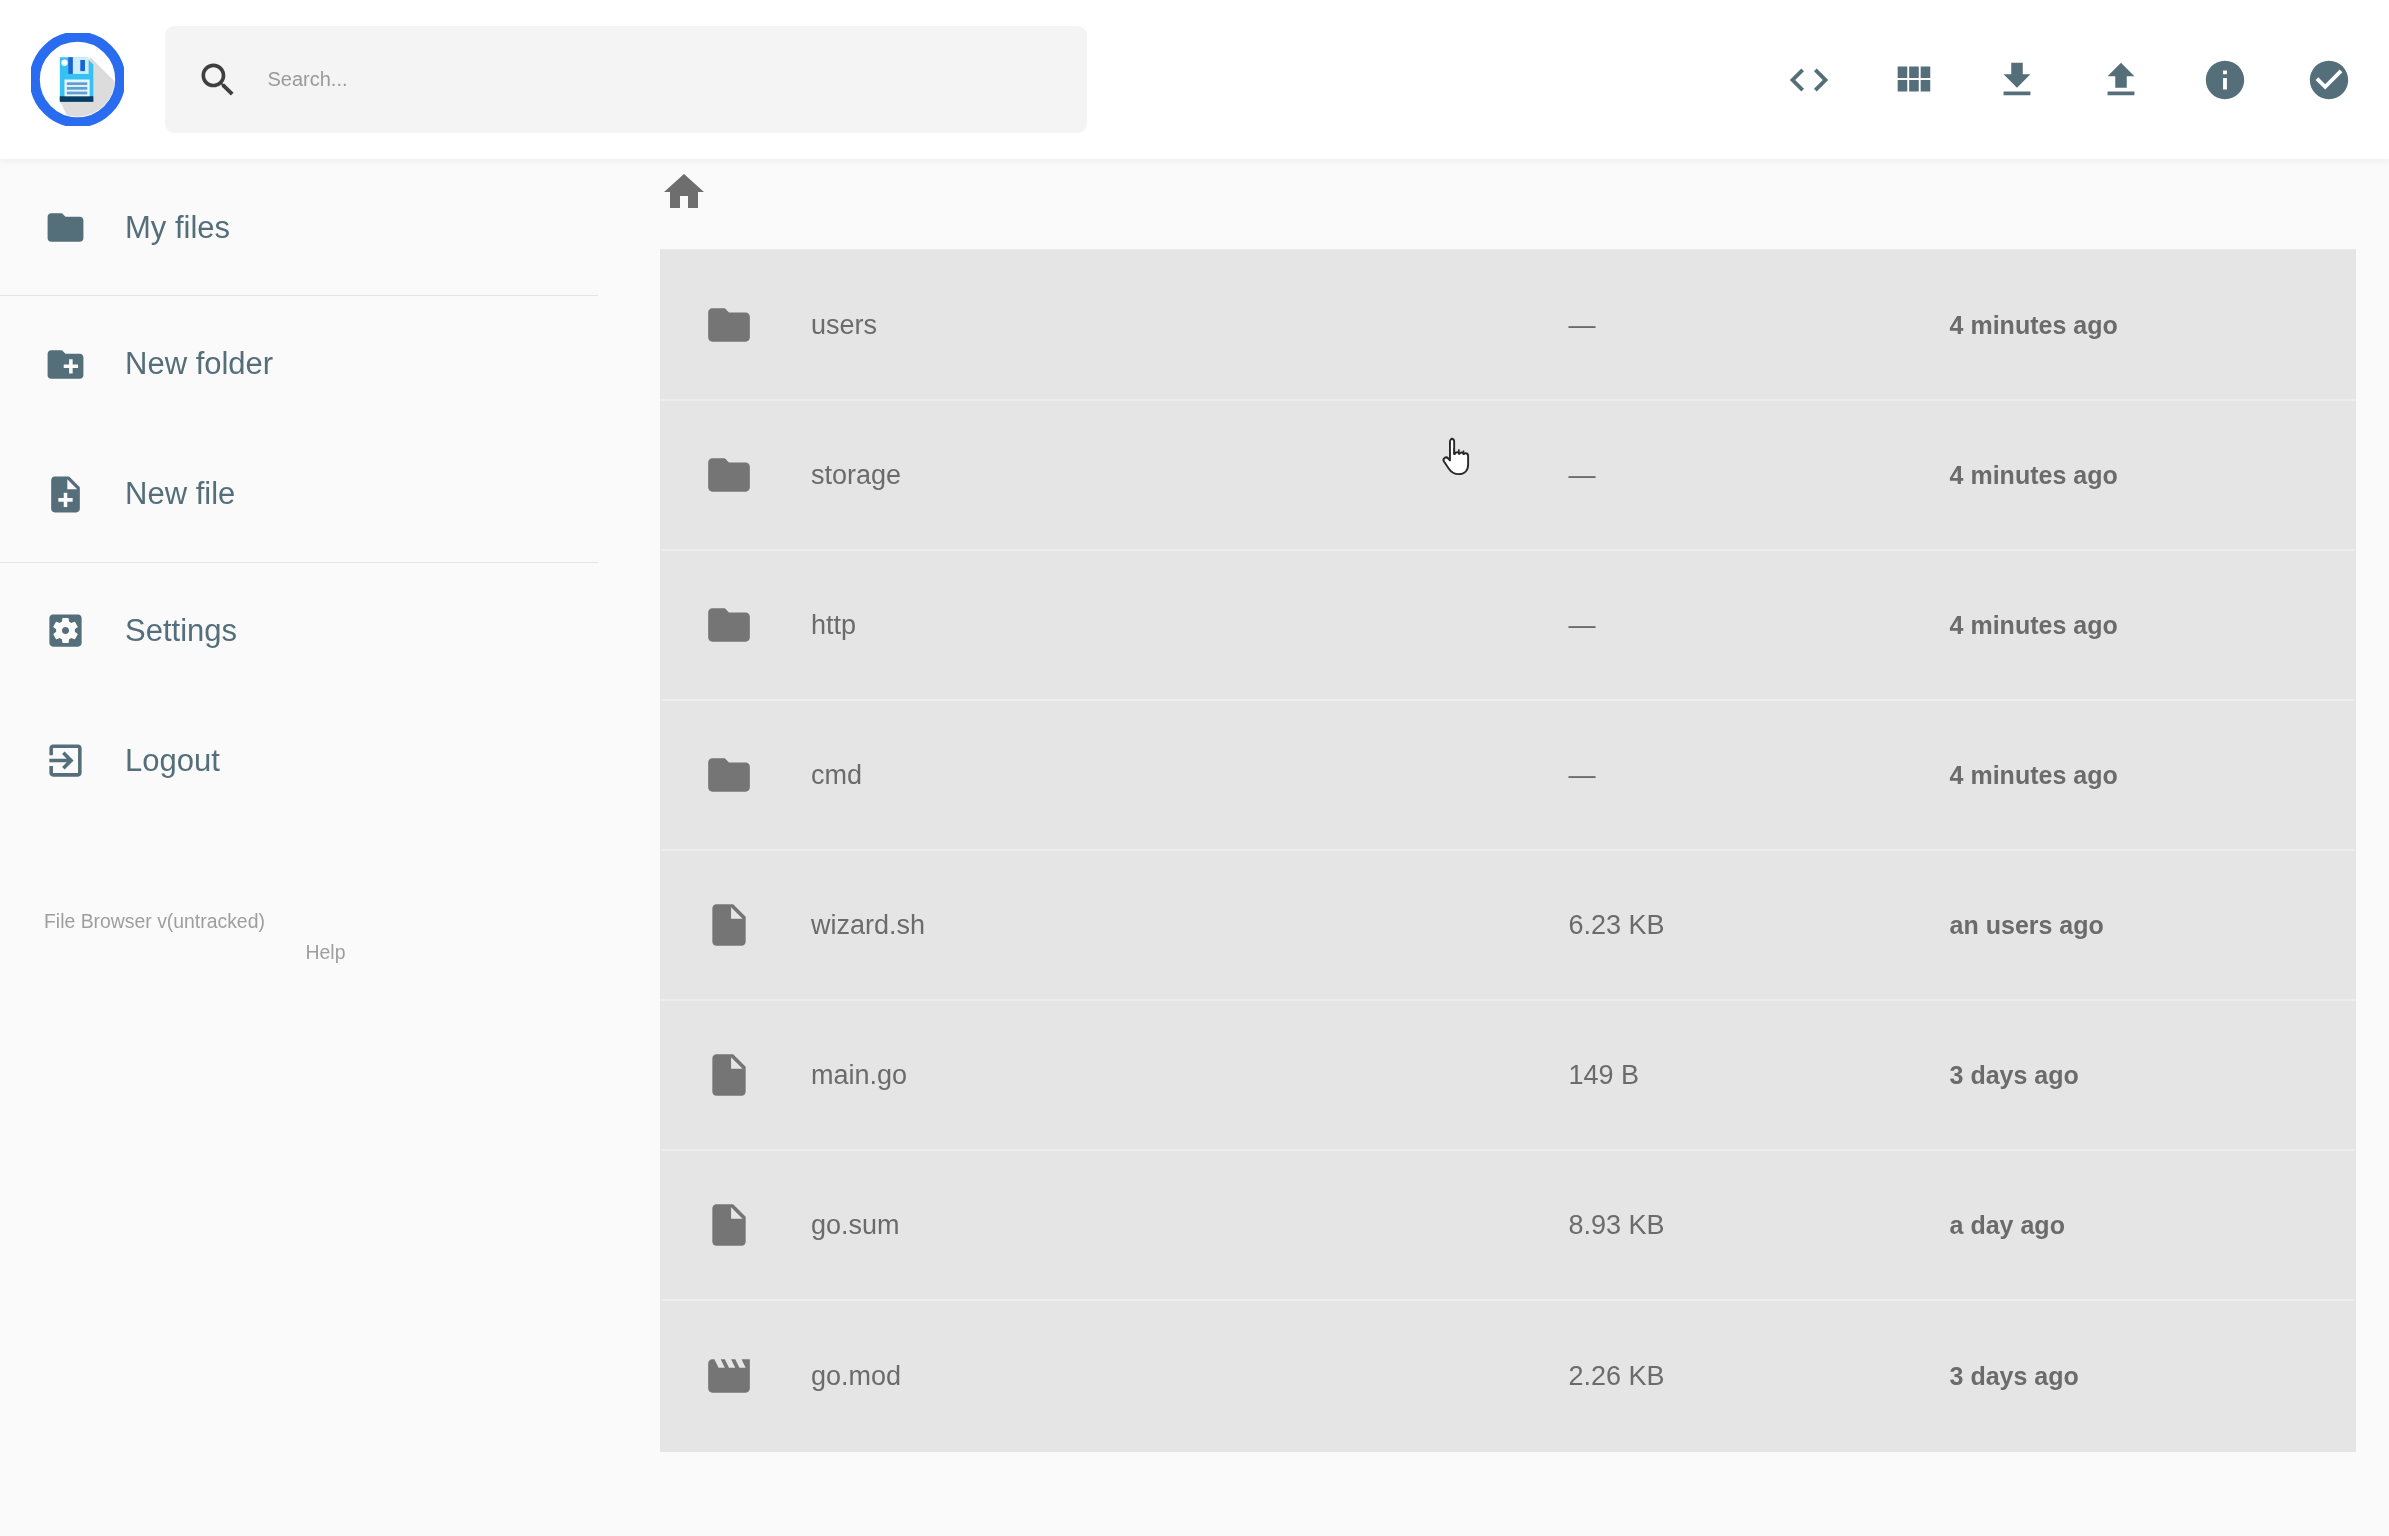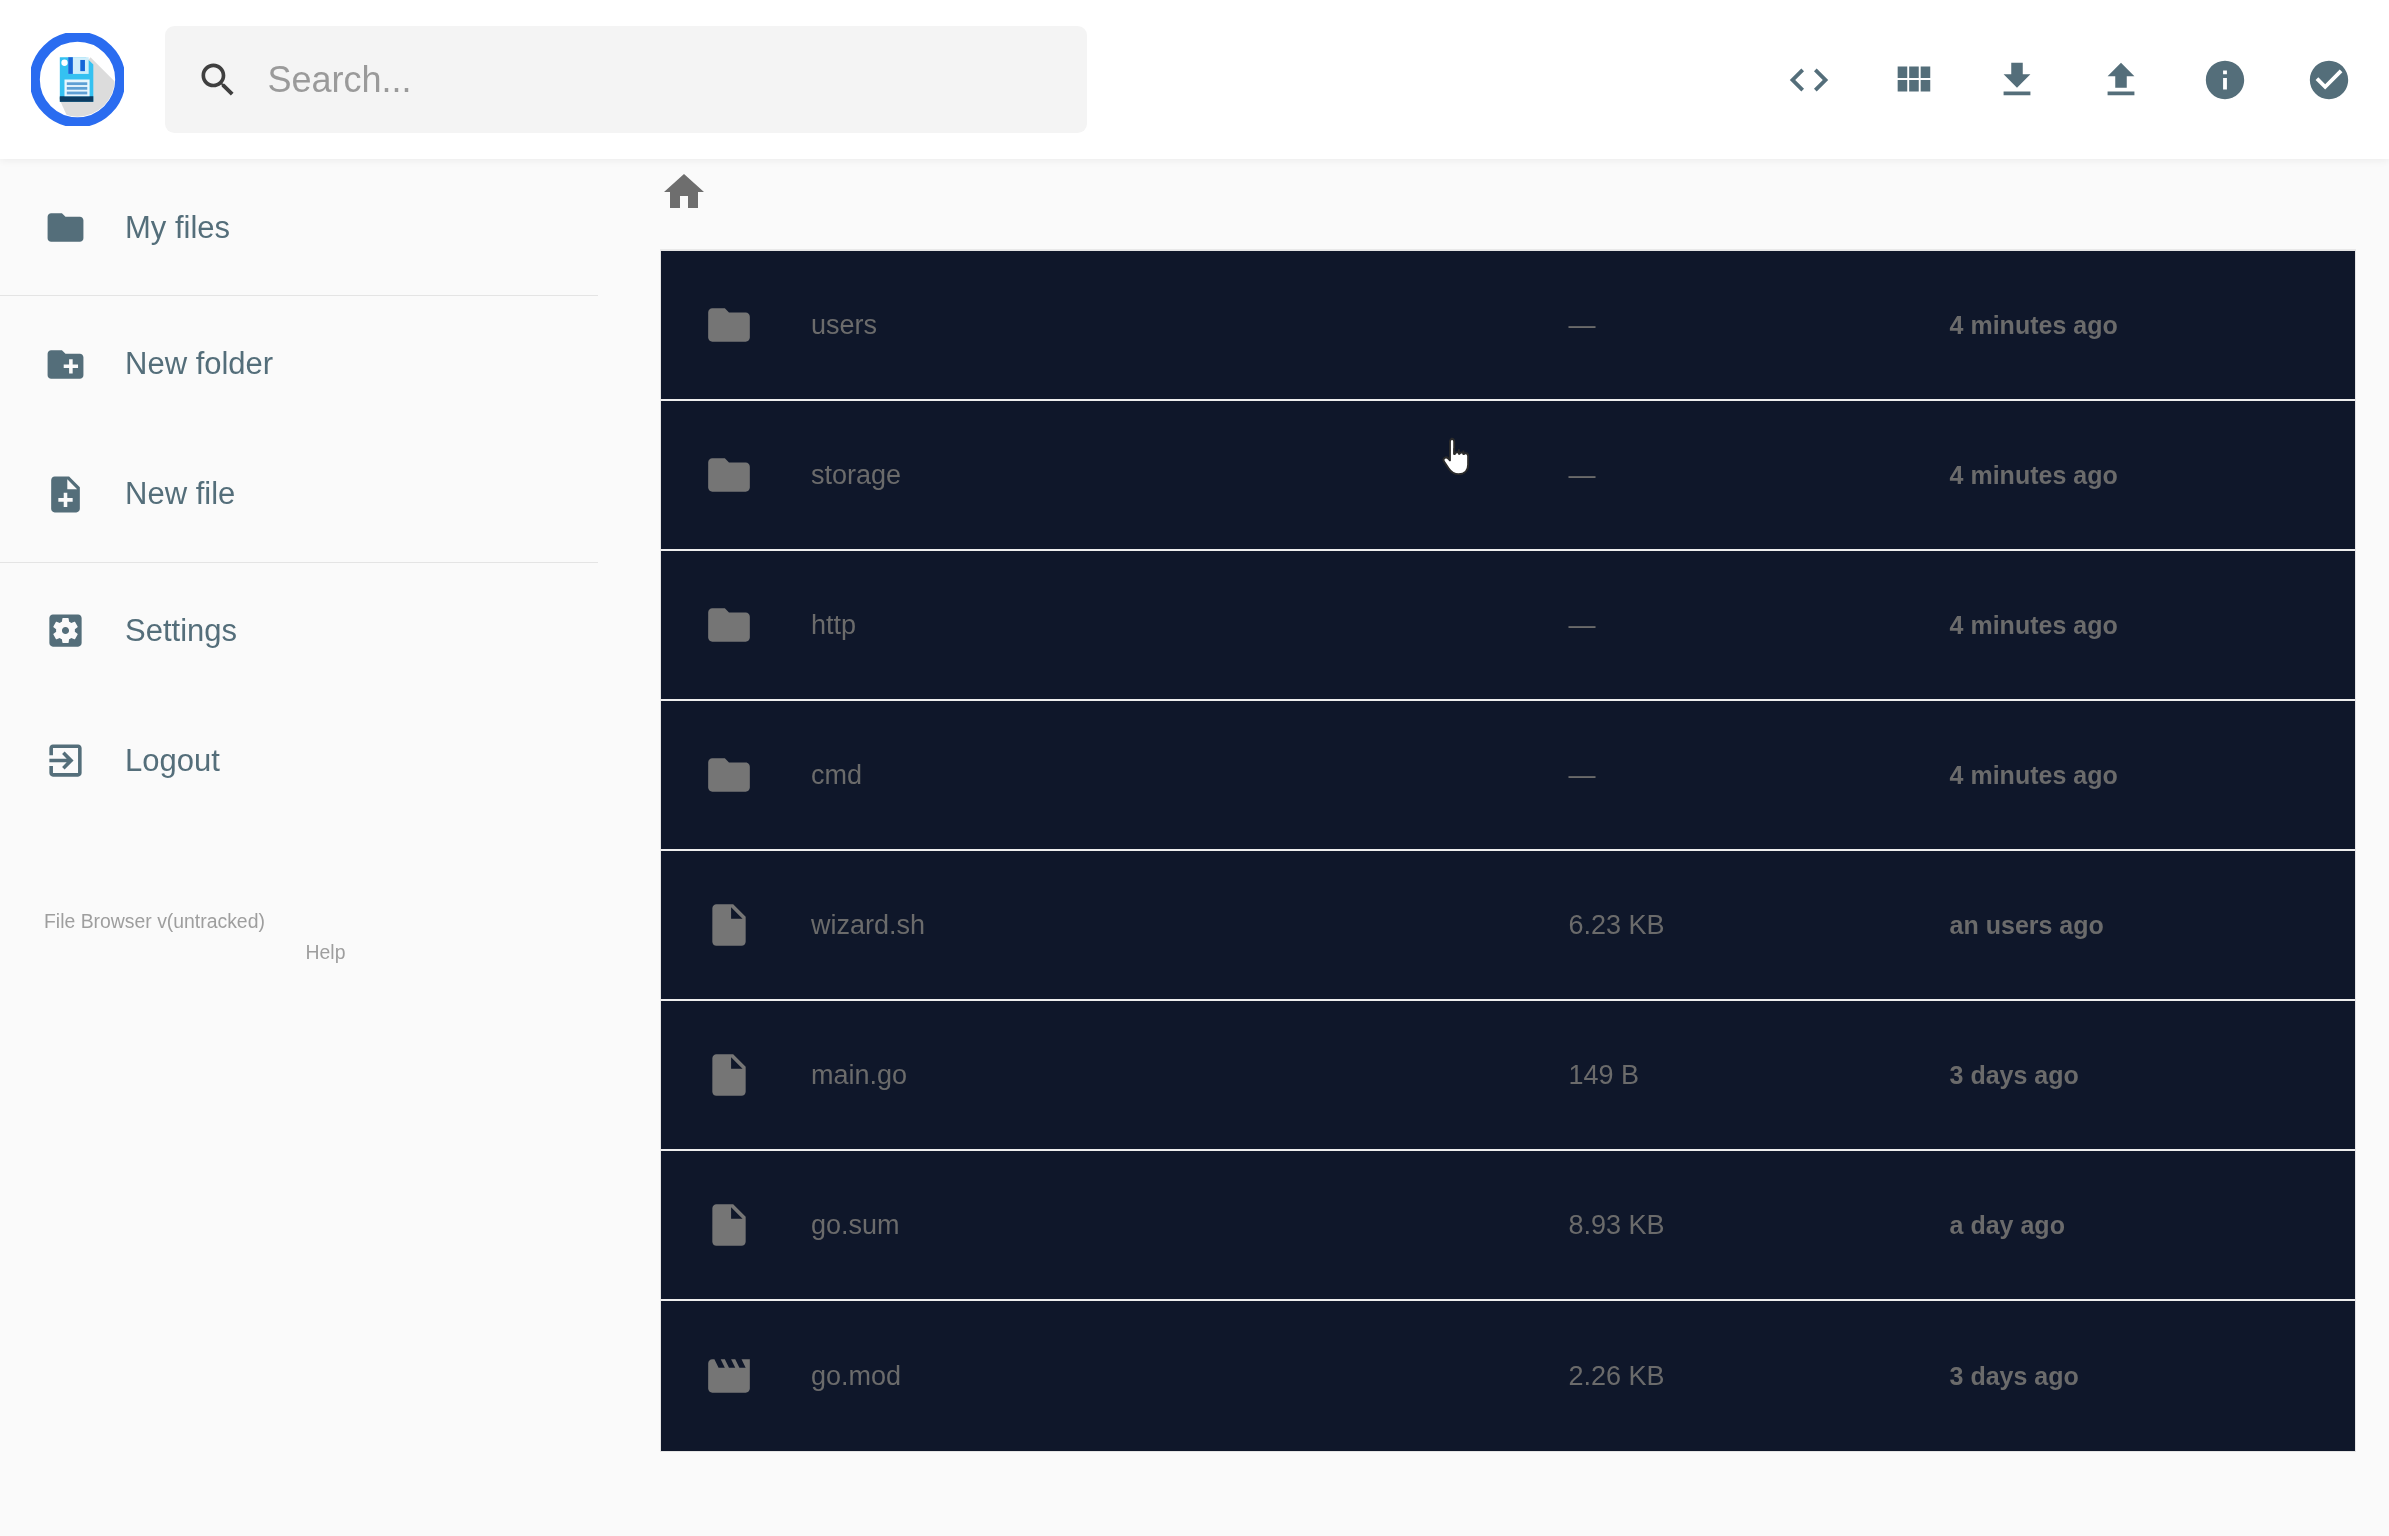--- a/index.html
+++ b/index.html
@@ -15,21 +15,21 @@
   html,body{width:2389px;height:1536px;overflow:hidden;}
   body{font-family:"Liberation Sans","DejaVu Sans",sans-serif;background:#fff;position:relative;}
 
   
   .appbar{height:159px;background:#fff;display:flex;align-items:center;position:relative;z-index:3;
           box-shadow:0 2.8px 7.4px rgba(0,0,0,0.055);}
   .logo{width:93px;height:93px;margin-left:30.5px;flex:0 0 auto;}
   .searchbar{margin-left:41px;width:922px;height:107px;background:#f4f4f4;border-radius:9.3px;
              display:flex;align-items:center;padding-left:31px;cursor:text;}
   .searchbar svg{width:44px;height:44px;flex:0 0 auto;}
-  .search-placeholder{margin-left:28px;font-size:36px;color:#9a9a9a;}
+  .search-placeholder{margin-left:28px;font-size:20px;color:#9a9a9a;}
   .appbar-actions{margin-left:auto;margin-right:35px;display:flex;align-items:center;gap:54px;}
   .iconbtn{width:50px;height:50px;display:flex;align-items:center;justify-content:center;
            background:none;border:none;cursor:pointer;padding:0;}
   .iconbtn svg{width:46px;height:46px;fill:var(--slate);}
 
   
   .page-body{display:flex;height:1377px;background:var(--content-bg);}
 
   
   .sidebar{width:607px;flex:0 0 auto;padding-top:3.7px;}
@@ -50,21 +50,21 @@
   .cols{display:grid;grid-template-columns:1fr 396px 411px;align-items:center;}
   .listing-header{height:118px;}
   .lh-name{padding-left:35px;display:flex;align-items:center;gap:20.4px;font-size:26px;font-weight:700;
            color:#5f5f5f;cursor:pointer;}
   .lh-name svg{width:33px;height:33px;fill:var(--icon-gray);}
   .lh-col{font-size:26px;color:var(--icon-gray);cursor:pointer;}
   .lh-size{padding-left:20.4px;}
   .lh-mod{padding-left:5.6px;}
 
   .listing{background:#fff;border:1.9px solid var(--outer-border);}
-  .row{height:150px;border-bottom:2.8px solid var(--row-border);cursor:pointer;background:#0f172a;}
+  .row{height:150px;border-bottom:2.8px solid var(--row-border);cursor:pointer;background:#e5e5e5;}
   .row:last-child{border-bottom:none;}
   .cell-name{display:flex;align-items:center;padding-left:43px;gap:57px;min-width:0;}
   .cell-name svg{width:50px;height:50px;fill:var(--icon-gray);flex:0 0 auto;}
   .fname{font-size:27px;color:var(--text-gray);white-space:nowrap;}
   .cell-size{padding-left:20.4px;font-size:27px;color:var(--text-gray);}
   .cell-mod{padding-left:5.6px;font-size:25px;color:var(--text-gray);font-weight:bold;}
 
   
   .cursor{position:absolute;left:1433px;top:433px;width:44px;height:57px;z-index:9;pointer-events:none;}
 </style>

